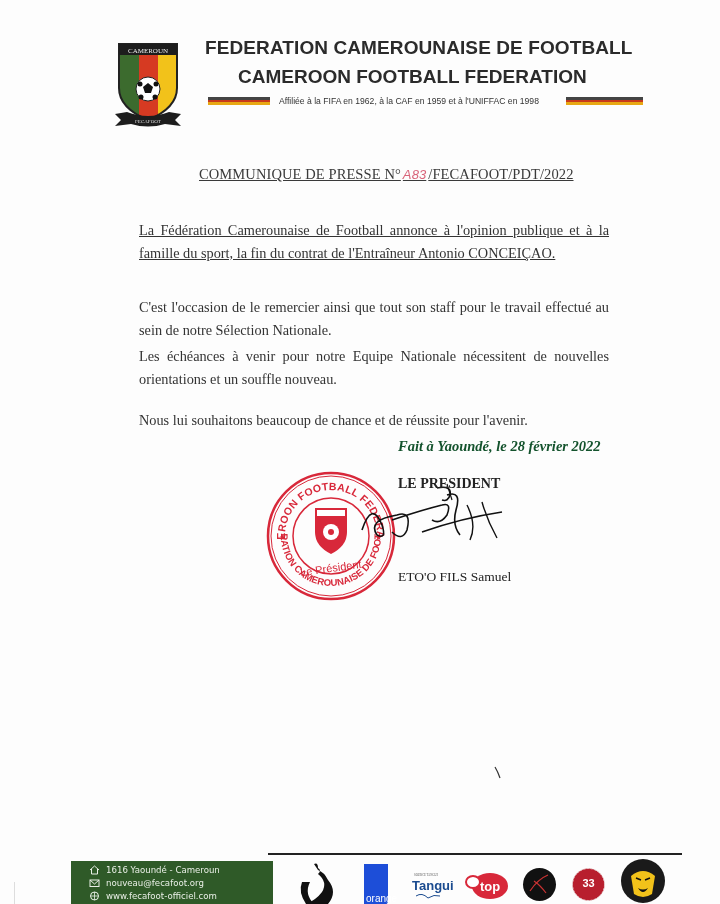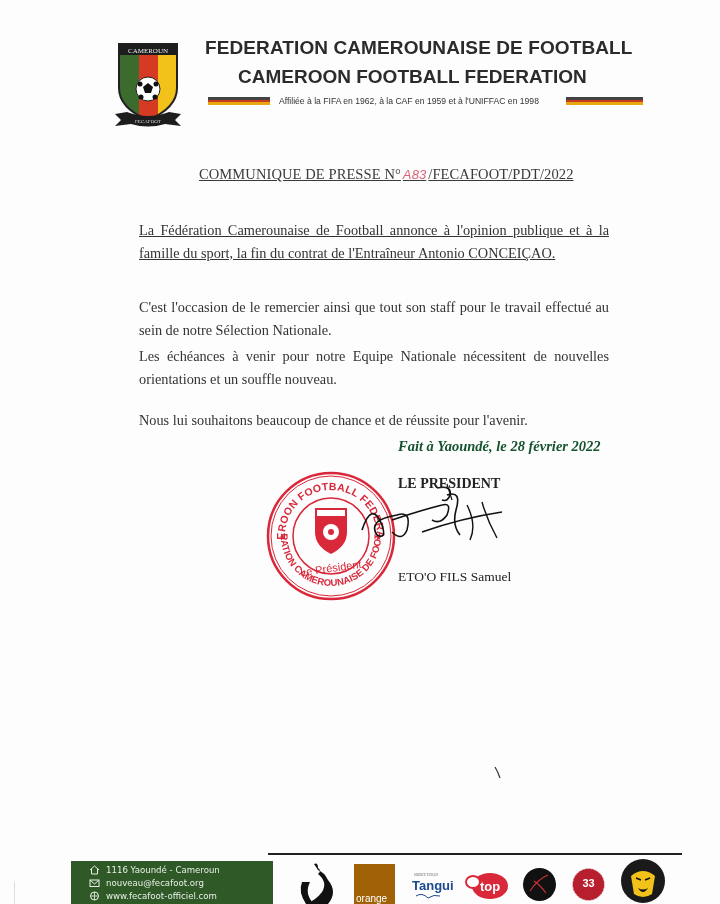--- a/index.html
+++ b/index.html
@@ -38,21 +38,21 @@
 
   .stray-mark { position: absolute; left: 494px; top: 766px; width: 8px; height: 14px; }
 
   
   .footer-line { position: absolute; left: 268px; top: 853px; width: 414px; height: 1.5px; background: #222; }
   .footer-contact { position: absolute; left: 71px; top: 861px; width: 202px; height: 43px; background: #2f5a28; padding: 2px 0 0 18px; }
   .fc-row { display: flex; align-items: center; height: 13px; color: #e9efe6; font-family: "DejaVu Sans", sans-serif; font-size: 8.6px; white-space: nowrap; }
   .fc-row svg { width: 11px; height: 10px; margin-right: 6px; flex: none; }
   .sponsor { position: absolute; }
   .sp-cock { left: 288px; top: 862px; width: 50px; height: 42px; }
-  .sp-orange { left: 354px; top: 864px; width: 41px; height: 40px; background: #a16207; }
+  .sp-orange { left: 364px; top: 864px; width: 24px; height: 40px; background: #1d4ed8; }
   .sp-orange span { position: absolute; left: 2px; bottom: 0px; font-family: "Liberation Sans", sans-serif; font-size: 10px; color: #fff; }
   .sp-tangui { left: 410px; top: 868px; width: 44px; height: 34px; }
   .sp-top { left: 464px; top: 868px; width: 45px; height: 34px; }
   .sp-black { left: 522px; top: 867px; width: 35px; height: 35px; }
   .sp-33 { left: 571px; top: 867px; width: 35px; height: 35px; }
   .sp-lion { left: 620px; top: 858px; width: 46px; height: 46px; }
   .left-edge { position: absolute; left: 14px; top: 882px; width: 1px; height: 22px; background: #ddd; }
 </style>
 </head>
 <body>
@@ -149,21 +149,21 @@
   </svg>
 
   <div class="left-edge"></div>
   <div class="footer-line"></div>
 
   <div class="footer-contact">
     <div class="fc-row">
       <svg viewBox="0 0 11 10">
           <path d="M1 5 L5.5 1 L10 5 M2.5 4 V9 H8.5 V4" fill="none" stroke="#e9efe6" stroke-width="1"></path>
         </svg>
-      <span>1116 Yaoundé - Cameroun</span>
+      <span>1616 Yaoundé - Cameroun</span>
     </div>
     <div class="fc-row">
       <svg viewBox="0 0 11 10">
           <rect x="1" y="2" width="9" height="6.5" fill="none" stroke="#e9efe6" stroke-width="1"></rect>
           <path d="M1 2 L5.5 6 L10 2" fill="none" stroke="#e9efe6" stroke-width="1"></path>
         </svg>
       <span>nouveau@fecafoot.org</span>
     </div>
     <div class="fc-row">
       <svg viewBox="0 0 11 10">

